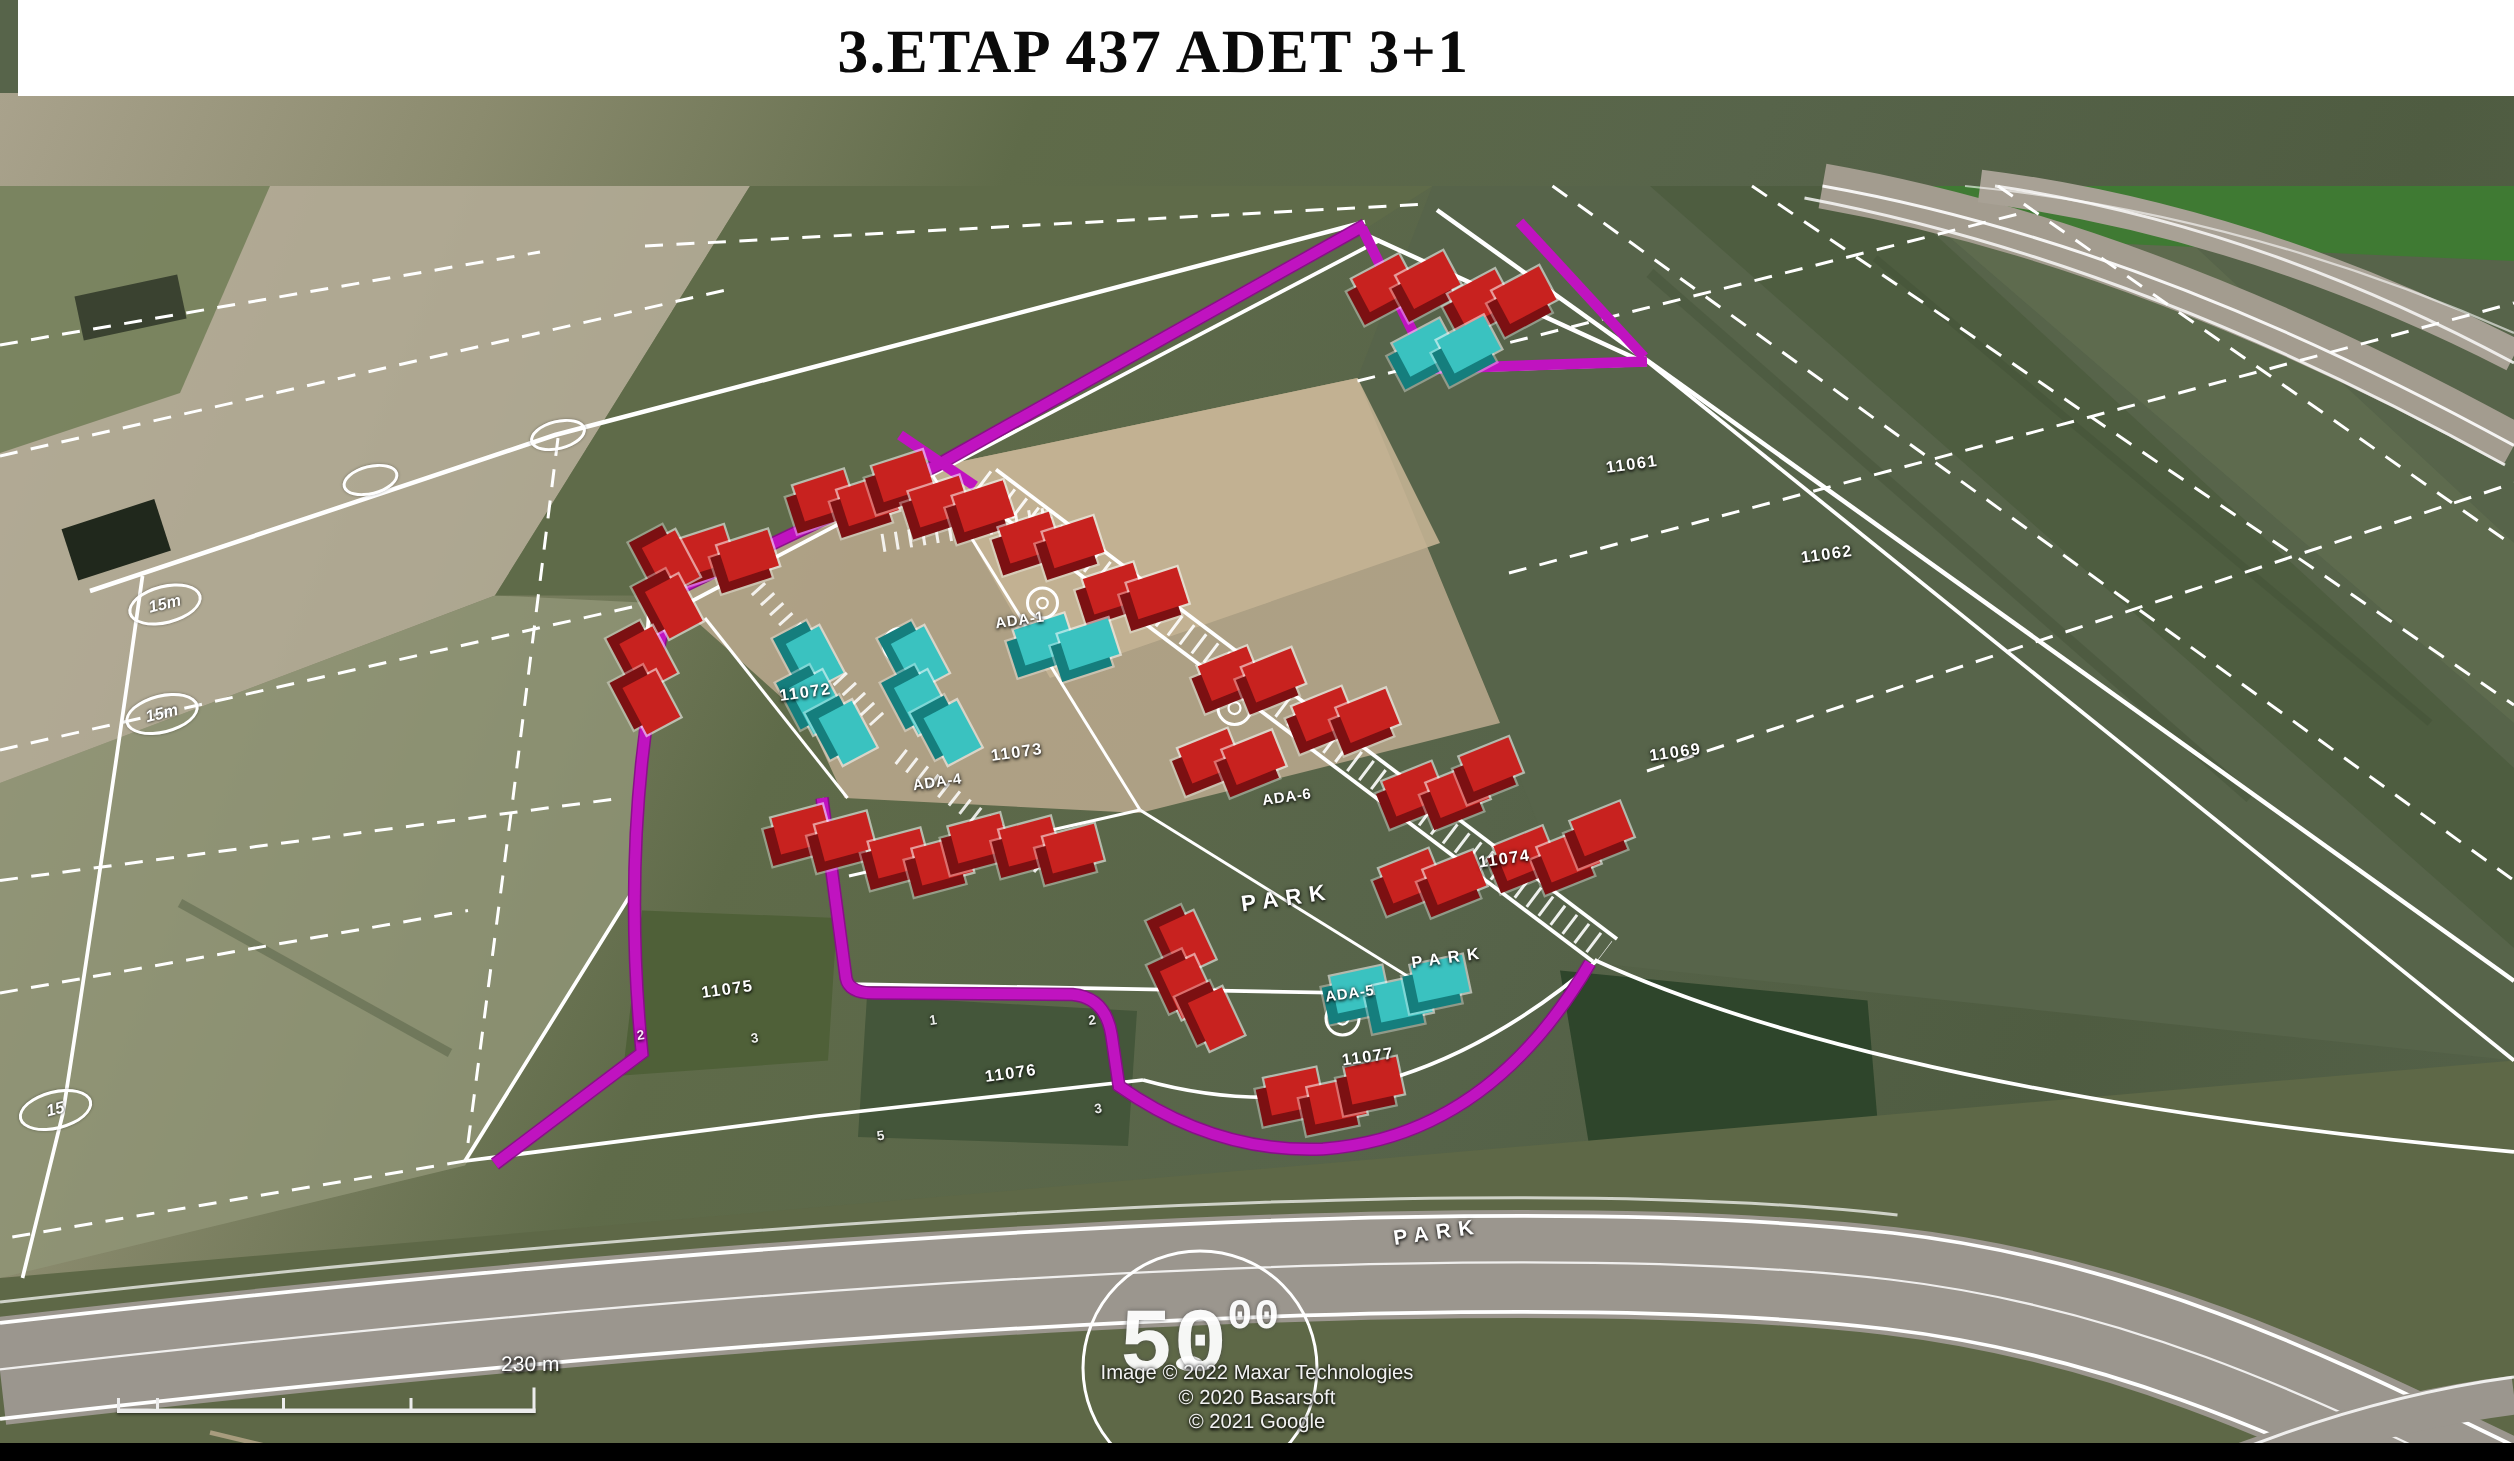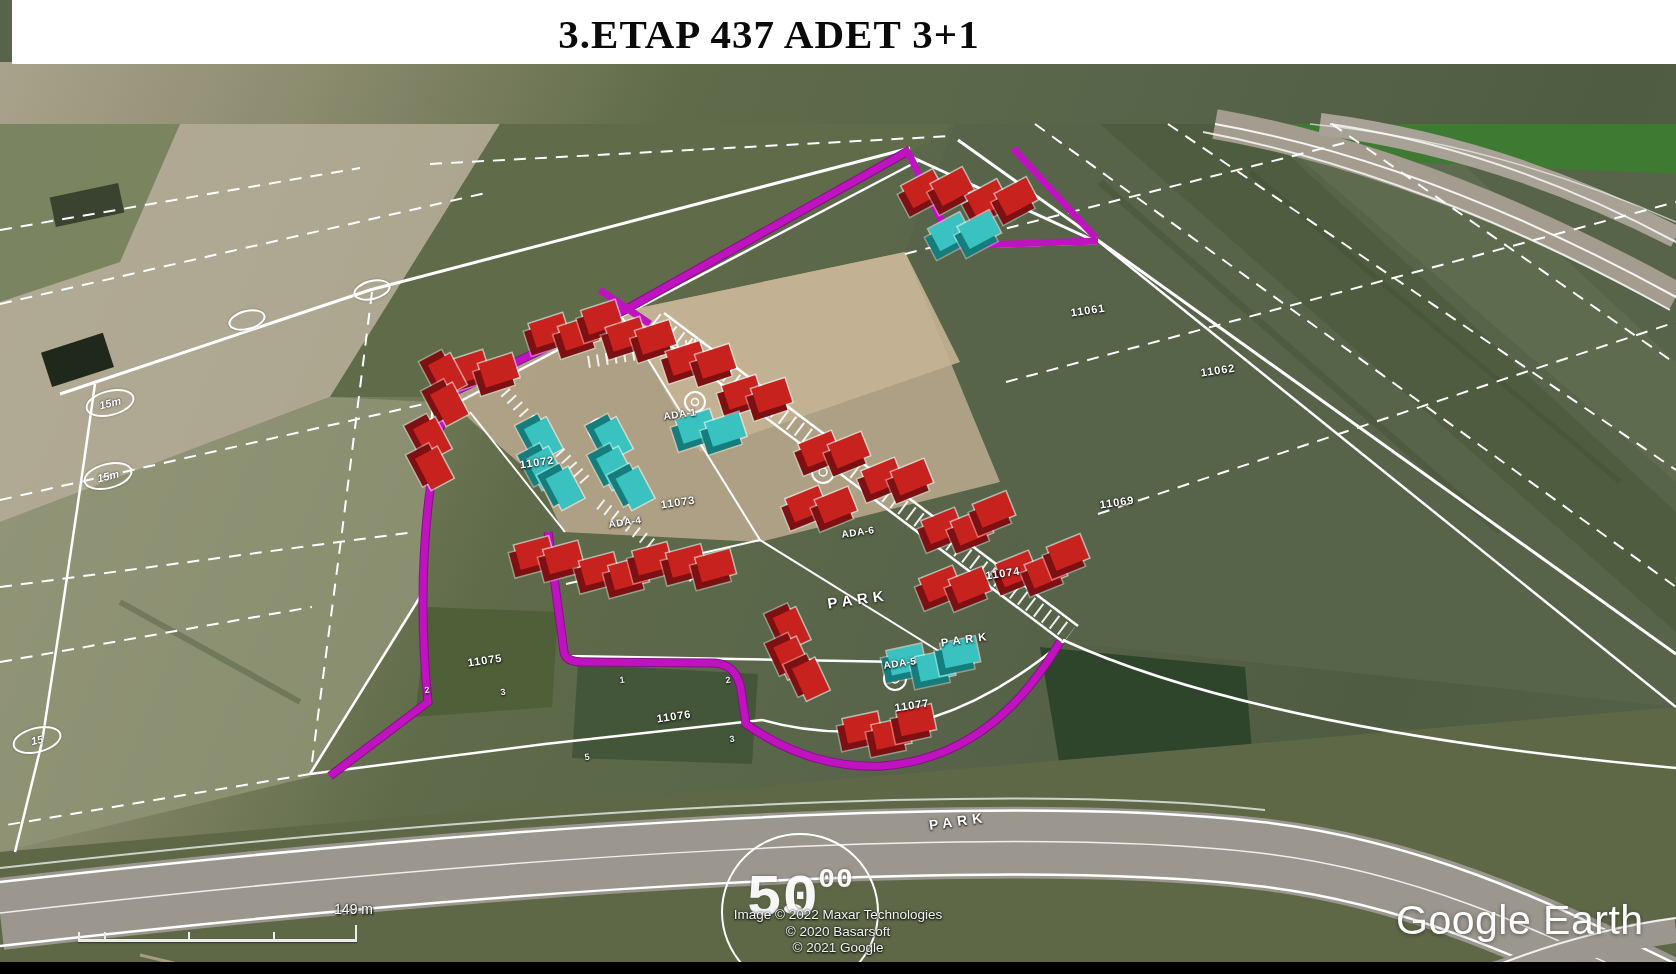--- a/index.html
+++ b/index.html
@@ -316,32 +316,31 @@
     <div class="fifty">
       <span>50</span><sup>00</sup>
     </div>
   </div>
 
   <div class="banner">
     <h1>3.ETAP 437 ADET 3+1</h1>
   </div>
 
   <div class="scalebar">
-    <div class="sb-label">149 m</div>
+    <div class="sb-label">230 m</div>
     <div class="sb-line">
       <span style="left:0"></span>
       <span style="left:26px"></span>
       <span style="left:110px"></span>
       <span style="left:195px"></span>
       <span class="tall" style="left:277px"></span>
     </div>
   </div>
 
   <div class="attr">
     <div>Image © 2022 Maxar Technologies</div>
     <div>© 2020 Basarsoft</div>
     <div>© 2021 Google</div>
   </div>
 
-  <div class="gelogo">Google Earth</div>
 
   <div class="bstrip"></div>
 </div>
 
 </body></html>

